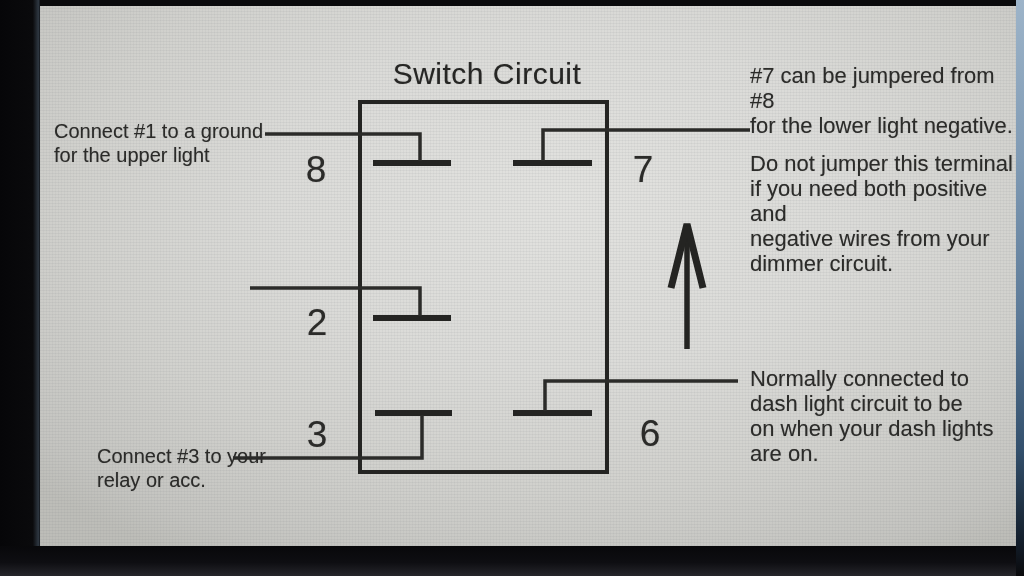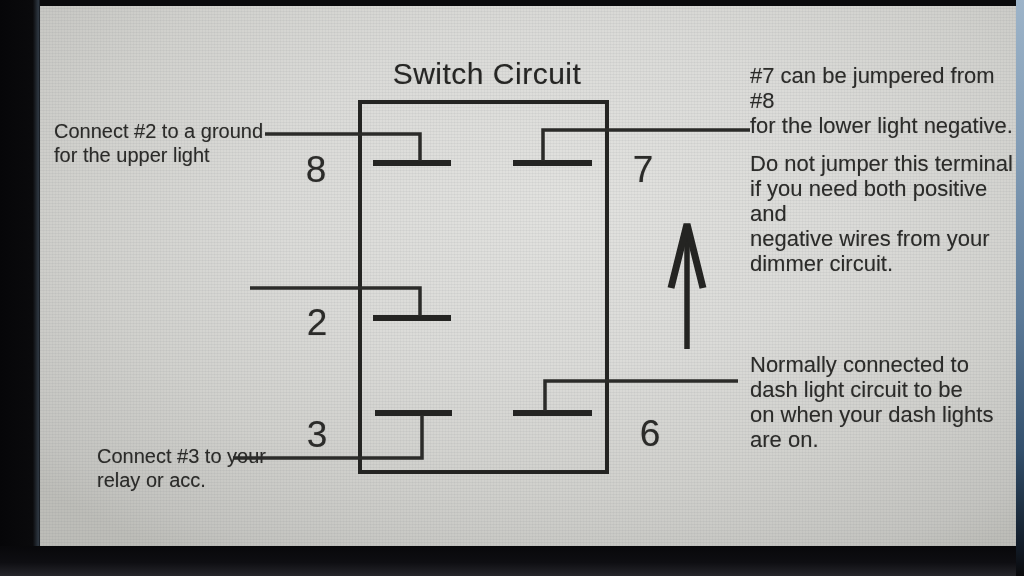--- a/index.html
+++ b/index.html
@@ -57,21 +57,21 @@
     white-space: pre-line;
     text-shadow: 0 0 1px rgba(40,40,40,0.3);
   }
   .note-left  { font-size: 20px; line-height: 24px; }
   .note-right { font-size: 22px; line-height: 25px; }
   #note8  { left: 54px;  top: 119px; }
   #note2  { left: 54px;  top: 256px; }
   #note3  { left: 97px;  top: 424px; margin-top: 20px; }
   #note7  { left: 750px; top: 63px;  }
   #note7w { left: 750px; top: 151px; }
-  #note6  { left: 750px; top: 352px; }
+  #note6  { left: 750px; top: 366px; }
 
   .tnum {
     position: absolute; width: 36px;
     text-align: center;
     font-size: 37px; line-height: 37px;
     color: #2b2b29;
     text-shadow: 0 0 1px rgba(40,40,40,0.35);
   }
   #num8 { left: 298px; top: 151px; }
   #num7 { left: 625px; top: 151px; }
@@ -107,21 +107,21 @@
       <path d="M738 381 H545 V411" stroke="#2b2b29" stroke-width="3.5" fill="none"></path>
 
       <g>
         <path d="M687 228 V349" stroke="#242422" stroke-width="5.5" fill="none"></path>
         <path d="M671 288 L687 224 L703 288" stroke="#242422" stroke-width="7" fill="none" stroke-linejoin="miter"></path>
       </g>
     </svg>
 
     <div class="title">Switch Circuit</div>
 
-    <div id="note8" class="note note-left">Connect #2 to a ground
+    <div id="note8" class="note note-left">Connect #1 to a ground
 for the upper light</div>
     <div id="note3" class="note note-left">Connect #3 to your
 relay or acc.</div>
     <div id="note7" class="note note-right">#7 can be jumpered from #8
 for the lower light negative.</div>
     <div id="note7w" class="note note-right">Do not jumper this terminal
 if you need both positive and
 negative wires from your
 dimmer circuit.</div>
     <div id="note6" class="note note-right">Normally connected to

